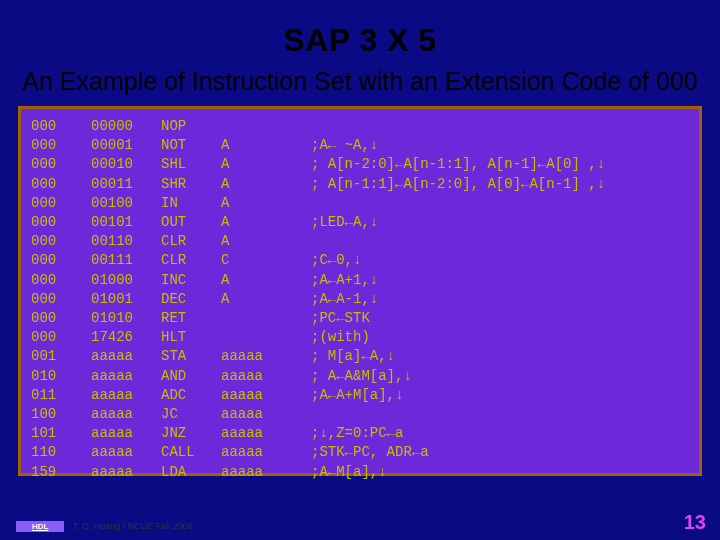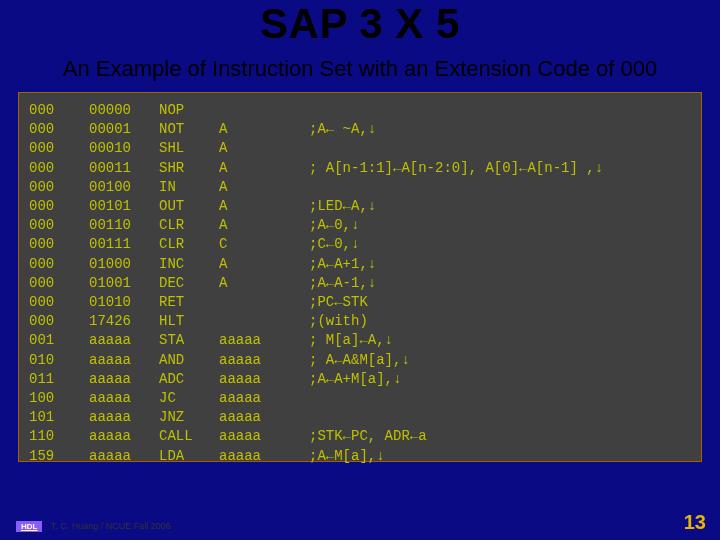--- a/index.html
+++ b/index.html
@@ -6,38 +6,39 @@
   body {
     width: 720px;
     height: 540px;
     background: #0a0a85;
     font-family: Arial, sans-serif;
     overflow: hidden;
     position: relative;
   }
   .title {
     text-align: center;
-    font-size: 42px;
+    font-size: 32px;
     font-weight: bold;
     color: #000;
+    padding-top: 22px;
     padding-bottom: 8px;
     letter-spacing: 0.5px;
   }
   .subtitle {
     text-align: center;
-    font-size: 22px;
+    font-size: 25px;
     color: #000;
     padding-bottom: 6px;
     padding-left: 12px;
     padding-right: 12px;
   }
   .codebox {
     margin: 4px 18px 0 18px;
-    border: 1px solid #a16207;
-    background: #404040;
+    border: 3px solid #a16207;
+    background: #6d28d9;
     padding: 8px 10px 8px 10px;
     height: 370px;
   }
   .row {
     display: flex;
     font-family: "Courier New", monospace;
     font-size: 14px;
     color: #c0c000;
     line-height: 19.2px;
     white-space: pre;
@@ -51,60 +52,60 @@
     position: absolute;
     bottom: 8px;
     left: 16px;
     font-size: 9px;
     color: #333;
   }
   .hdl {
     display: inline-block;
     background: #8b5cf6;
     color: #fff;
-    padding: 1px 5px;
+    padding: 1px 16px;
     font-size: 8px;
     font-weight: bold;
     margin-right: 6px;
     vertical-align: middle;
     text-decoration: underline;
   }
   .pagenum {
     position: absolute;
     bottom: 6px;
     right: 14px;
     font-size: 20px;
     font-weight: bold;
-    color: #eab308;
+    color: #d946ef;
   }
 </style>
 </head>
 <body>
 
 <div class="title">SAP 3 X 5</div>
 <div class="subtitle">An Example of Instruction Set with an Extension Code of 000</div>
 
 <div class="codebox" id="codebox">
     <div class="row"><span class="c0">000</span><span class="c1">00000</span><span class="c2">NOP</span><span class="c3"></span></div>
     <div class="row"><span class="c0">000</span><span class="c1">00001</span><span class="c2">NOT</span><span class="c3">A</span><span class="c4">;A← ~A,↓</span></div>
-    <div class="row"><span class="c0">000</span><span class="c1">00010</span><span class="c2">SHL</span><span class="c3">A</span></div>
+    <div class="row"><span class="c0">000</span><span class="c1">00010</span><span class="c2">SHL</span><span class="c3">A</span><span class="c4">; A[n-2:0]←A[n-1:1], A[n-1]←A[0] ,↓</span></div>
     <div class="row"><span class="c0">000</span><span class="c1">00011</span><span class="c2">SHR</span><span class="c3">A</span><span class="c4">; A[n-1:1]←A[n-2:0], A[0]←A[n-1] ,↓</span></div>
     <div class="row"><span class="c0">000</span><span class="c1">00100</span><span class="c2">IN</span><span class="c3">A</span></div>
     <div class="row"><span class="c0">000</span><span class="c1">00101</span><span class="c2">OUT</span><span class="c3">A</span><span class="c4">;LED←A,↓</span></div>
-    <div class="row"><span class="c0">000</span><span class="c1">00110</span><span class="c2">CLR</span><span class="c3">A</span><span class="c4">;A←0,↓</span></div>
+    <div class="row"><span class="c0">000</span><span class="c1">00110</span><span class="c2">CLR</span><span class="c3">A</span></div>
     <div class="row"><span class="c0">000</span><span class="c1">00111</span><span class="c2">CLR</span><span class="c3">C</span><span class="c4">;C←0,↓</span></div>
     <div class="row"><span class="c0">000</span><span class="c1">01000</span><span class="c2">INC</span><span class="c3">A</span><span class="c4">;A←A+1,↓</span></div>
     <div class="row"><span class="c0">000</span><span class="c1">01001</span><span class="c2">DEC</span><span class="c3">A</span><span class="c4">;A←A-1,↓</span></div>
     <div class="row"><span class="c0">000</span><span class="c1">01010</span><span class="c2">RET</span><span class="c3"></span><span class="c4">;PC←STK</span></div>
     <div class="row"><span class="c0">000</span><span class="c1">17426</span><span class="c2">HLT</span><span class="c3"></span><span class="c4">;(with)</span></div>
     <div class="row"><span class="c0">001</span><span class="c1">aaaaa</span><span class="c2">STA</span><span class="c3">aaaaa</span><span class="c4">; M[a]←A,↓</span></div>
     <div class="row"><span class="c0">010</span><span class="c1">aaaaa</span><span class="c2">AND</span><span class="c3">aaaaa</span><span class="c4">; A←A&amp;M[a],↓</span></div>
     <div class="row"><span class="c0">011</span><span class="c1">aaaaa</span><span class="c2">ADC</span><span class="c3">aaaaa</span><span class="c4">;A←A+M[a],↓</span></div>
     <div class="row"><span class="c0">100</span><span class="c1">aaaaa</span><span class="c2">JC</span><span class="c3">aaaaa</span></div>
-    <div class="row"><span class="c0">101</span><span class="c1">aaaaa</span><span class="c2">JNZ</span><span class="c3">aaaaa</span></div>
+    <div class="row"><span class="c0">101</span><span class="c1">aaaaa</span><span class="c2">JNZ</span><span class="c3">aaaaa</span><span class="c4">;↓,Z=0:PC←a</span></div>
     <div class="row"><span class="c0">110</span><span class="c1">aaaaa</span><span class="c2">CALL</span><span class="c3">aaaaa</span><span class="c4">;STK←PC, ADR←a</span></div>
     <div class="row"><span class="c0">159</span><span class="c1">aaaaa</span><span class="c2">LDA</span><span class="c3">aaaaa</span><span class="c4">;A←M[a],↓</span></div>
   </div>
 
 <div class="footer">
   <span class="hdl">HDL</span>
   <span>T. C. Huang / NCUE  Fall 2006</span>
 </div>
 <div class="pagenum">13</div>
 

